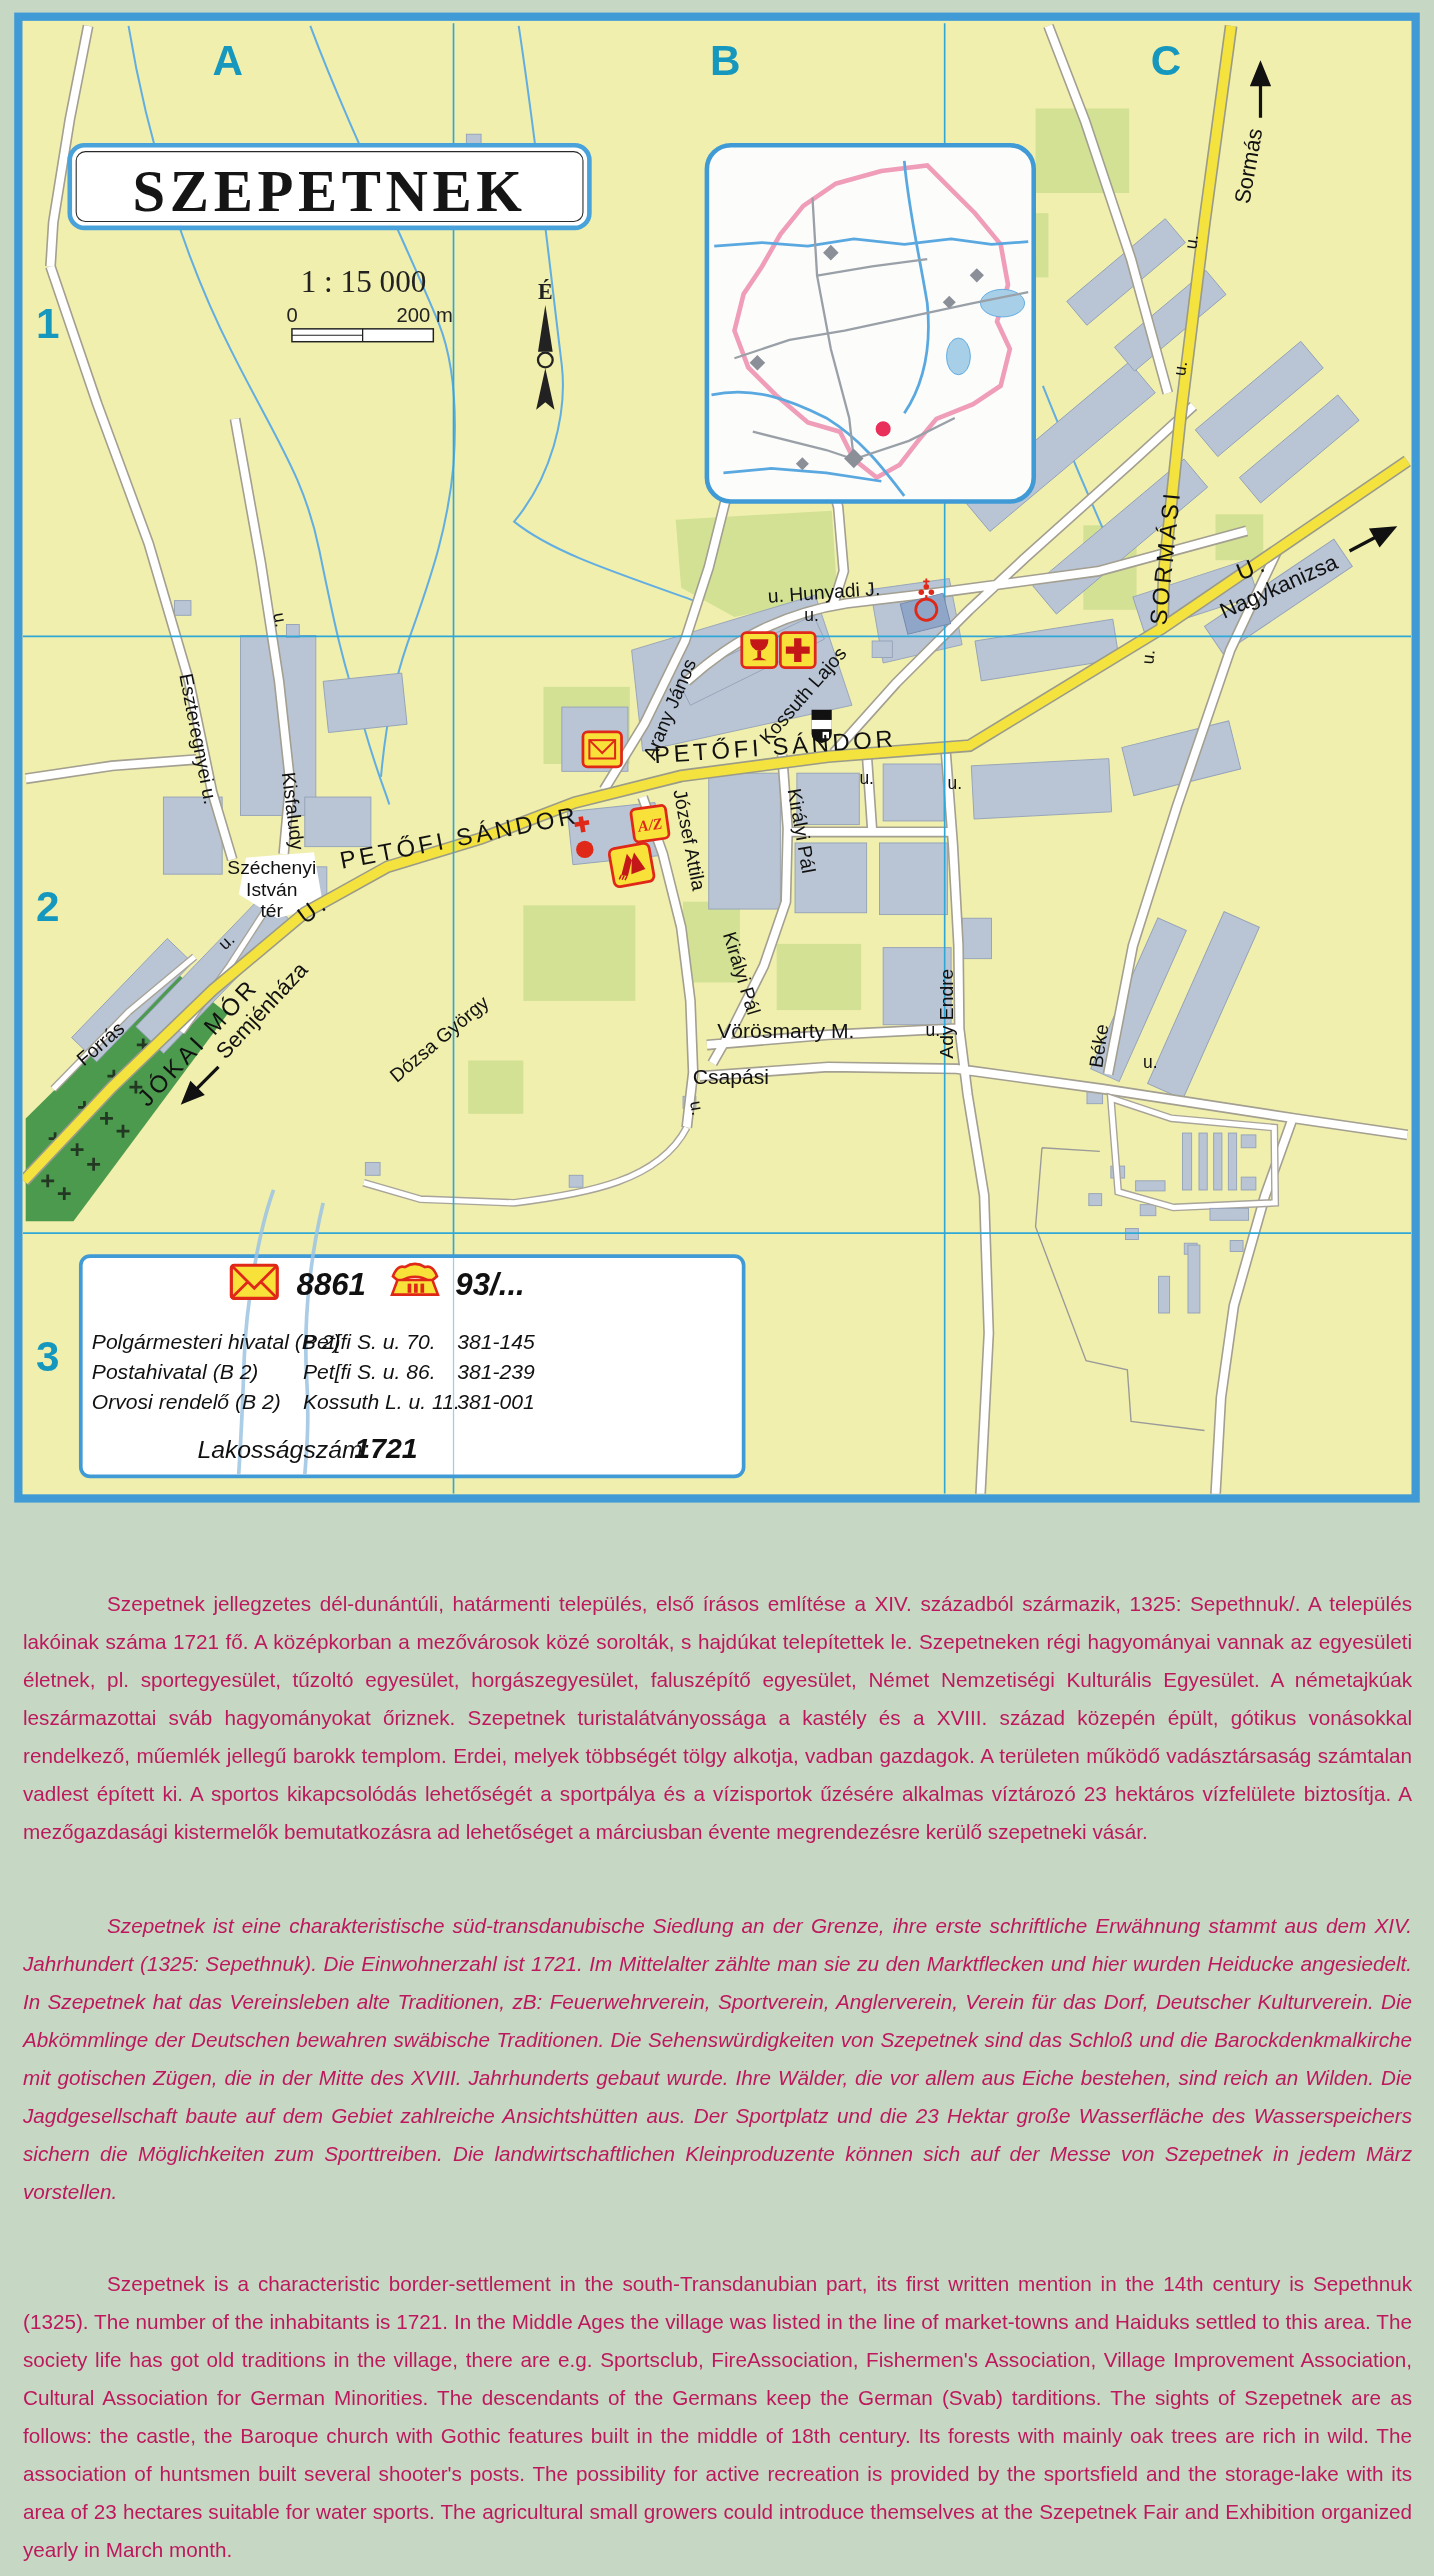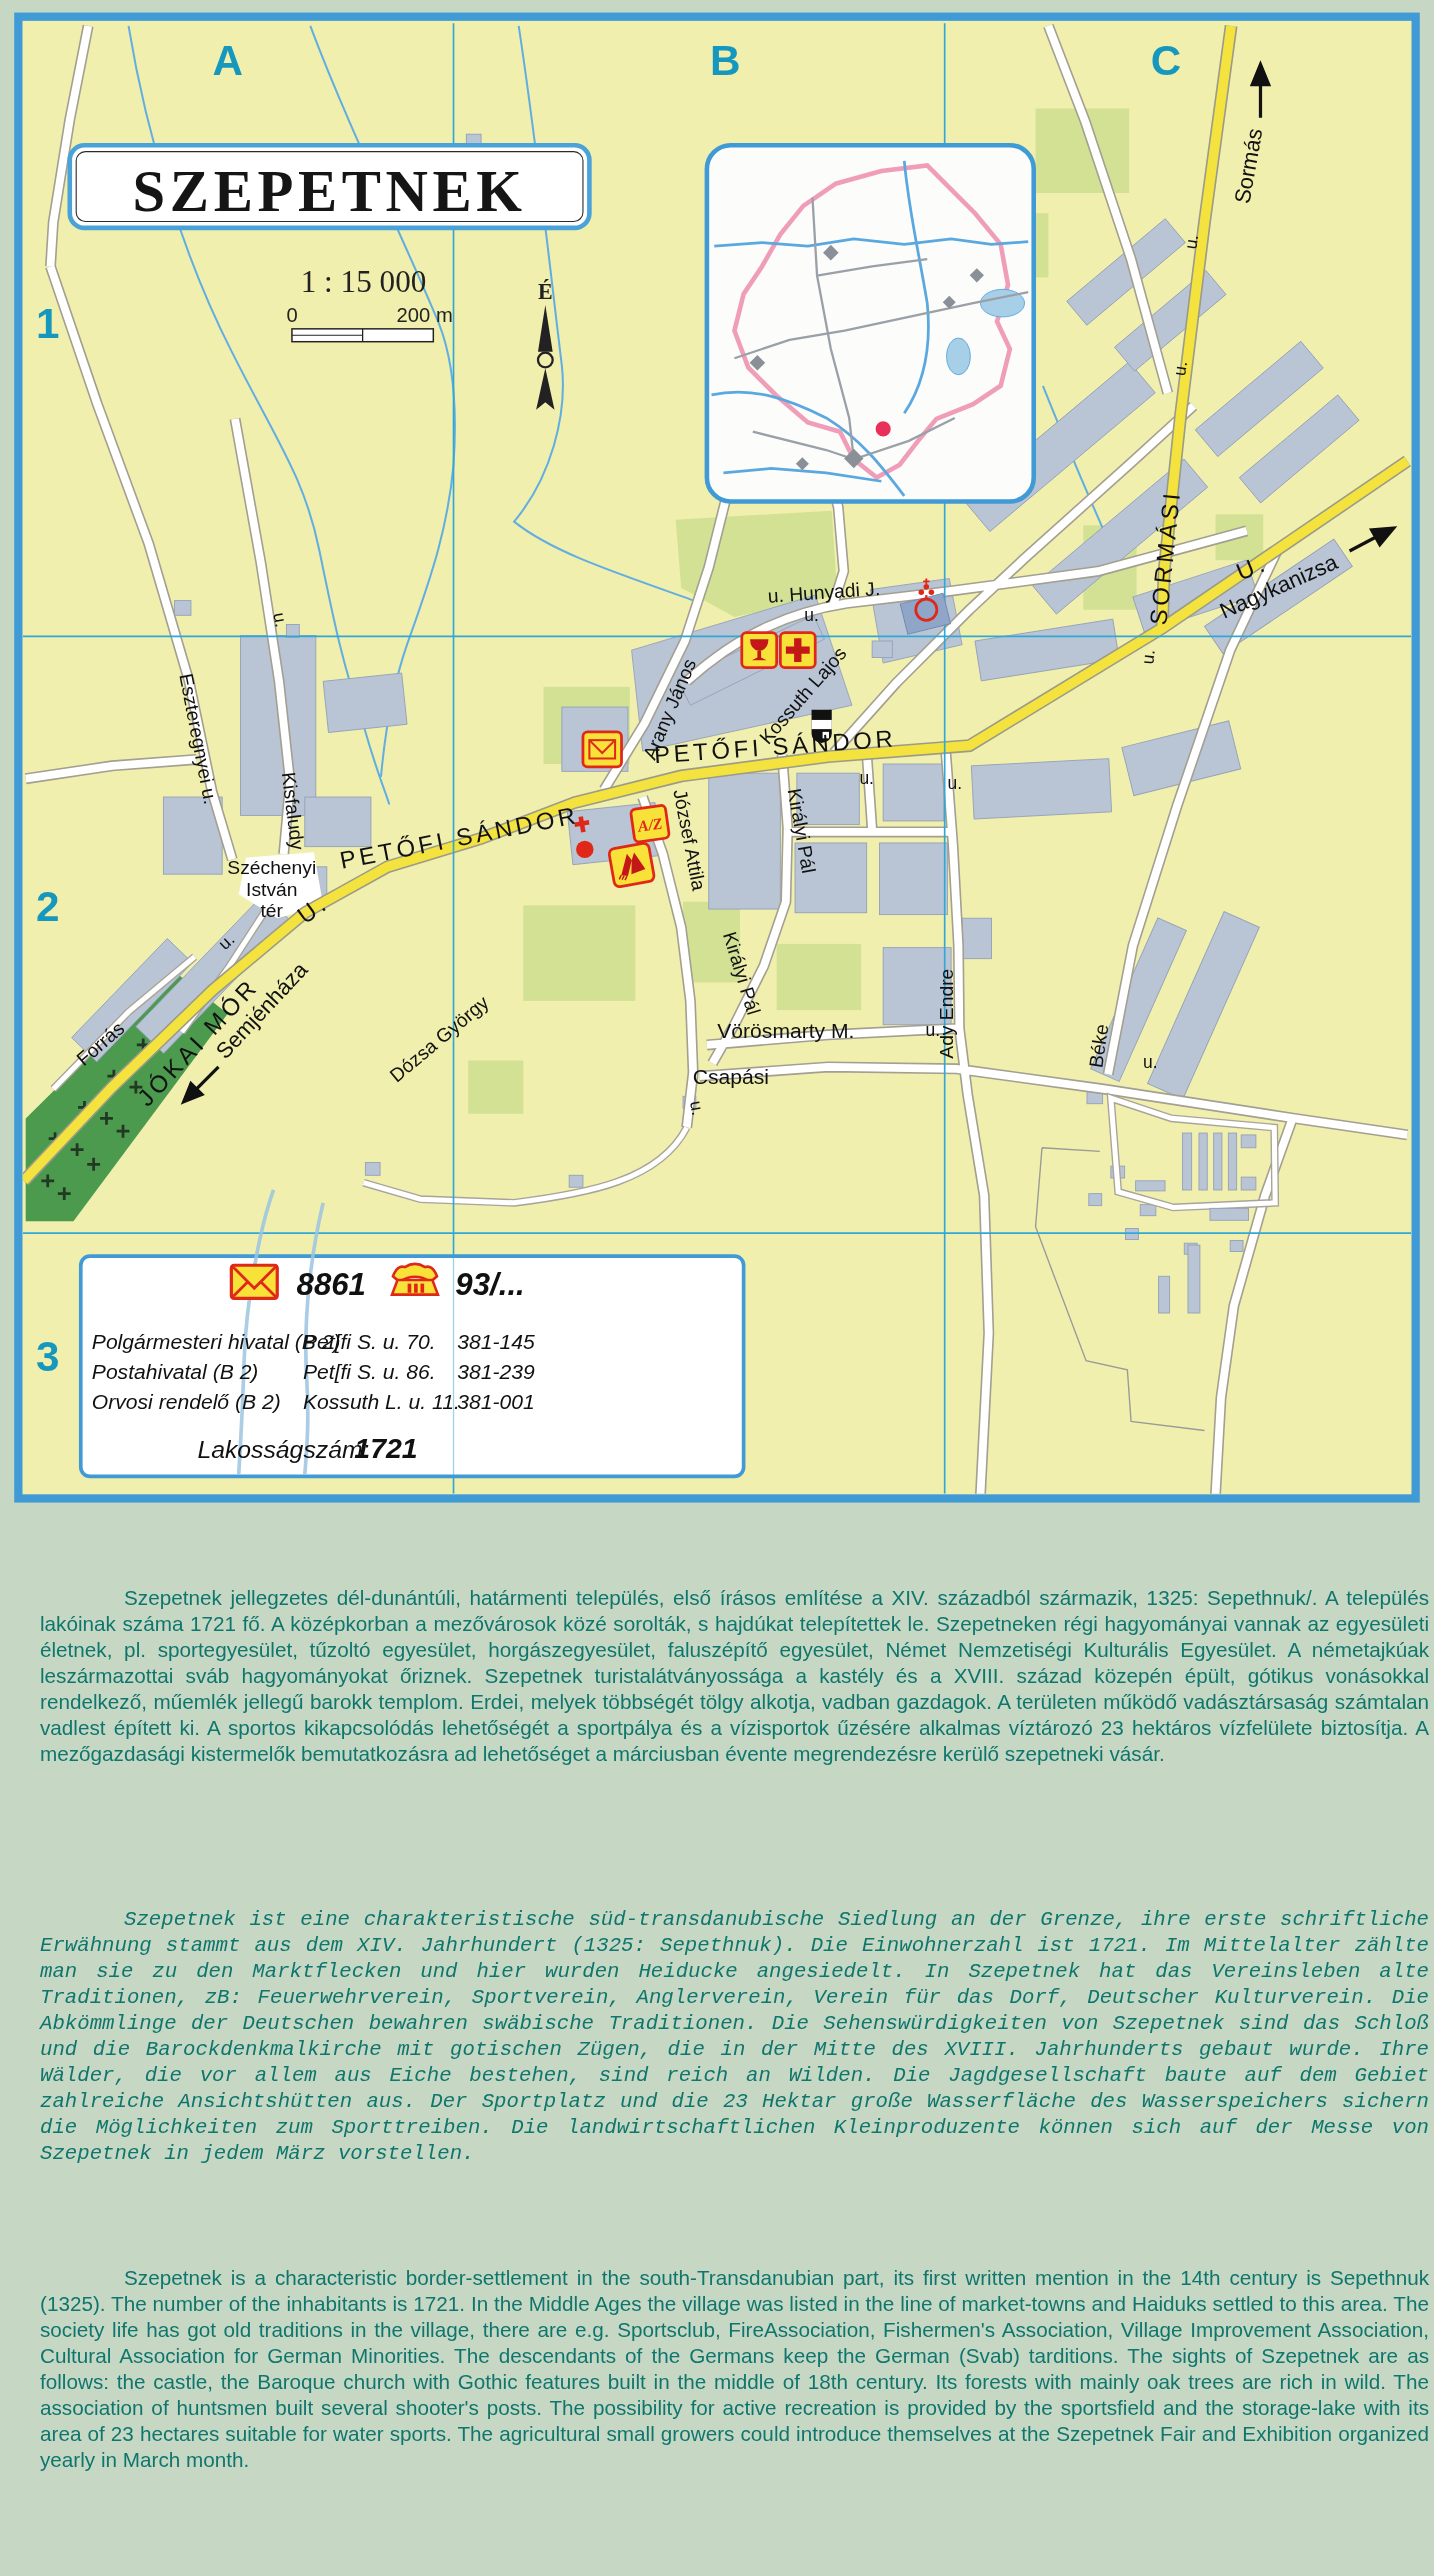--- a/index.html
+++ b/index.html
@@ -13,23 +13,23 @@
   .dest{font:24px "Liberation Sans",sans-serif;fill:#111;text-anchor:middle;}
   .grid-label{font:bold 46px "Liberation Sans",sans-serif;fill:#1697be;text-anchor:middle;}
   .title-text{font:bold 64px "Liberation Serif",serif;fill:#151515;letter-spacing:5px;text-anchor:middle;}
   .scale-text{font:34px "Liberation Serif",serif;fill:#222;text-anchor:middle;}
   .scale-num{font:22px "Liberation Sans",sans-serif;fill:#222;}
   .ib-it {font:italic 23px "Liberation Sans",sans-serif;fill:#111;}
   .ib-big{font:italic bold 34px "Liberation Sans",sans-serif;fill:#111;}
   .ib-pop{font:italic 27px "Liberation Sans",sans-serif;fill:#111;}
   .ib-popv{font:italic bold 31px "Liberation Sans",sans-serif;fill:#111;}
   .az-t{font:italic bold 17px "Liberation Serif",serif;fill:#e02818;text-anchor:middle;}
-  .para{position:absolute;left:40px;width:1389px;text-align:justify;text-indent:84px;
-        font-size:20.7px;line-height:26px;color:#0f766e;}
-  .para.de{font-style:italic;font-family:Liberation Mono, monospace;}
+  .para{position:absolute;left:23px;width:1389px;text-align:justify;text-indent:84px;
+        font-size:20.7px;line-height:38px;color:#be185d;}
+  .para.de{font-style:italic;}
 </style>
 </head>
 <body>
 
 <div class="page">
 
 <svg id="mapsvg" width="1434" height="1517" viewBox="0 0 1562 1652">
   <defs>
     <clipPath id="mapclip">
           <rect x="25" y="23" width="1512" height="1604"></rect>

